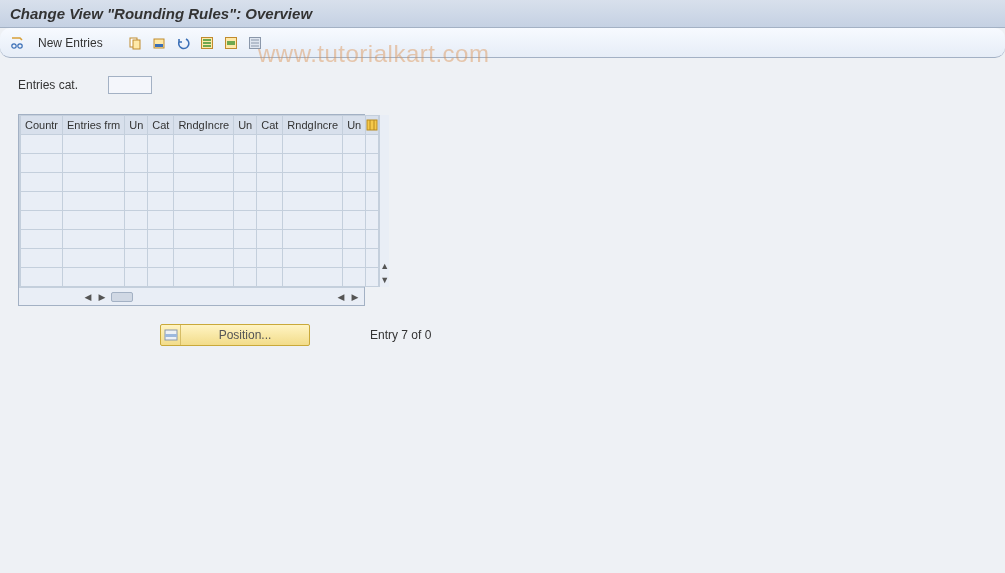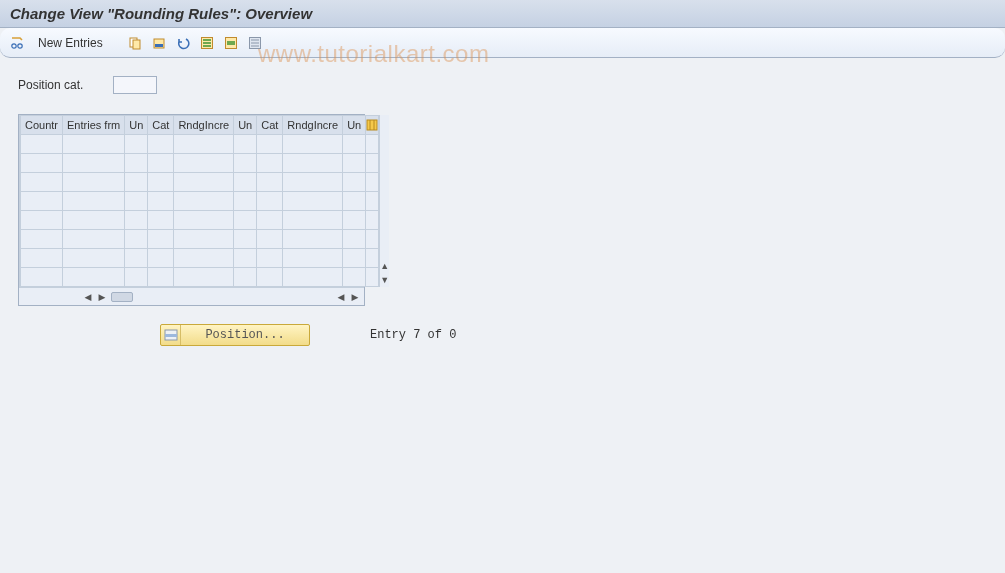--- a/index.html
+++ b/index.html
@@ -154,21 +154,20 @@
     display:flex;
     align-items:center;
     margin-left:60px;
   }
   .bottom-row {
     display:flex;
     align-items:center;
     gap: 60px;
     margin-top: 18px;
     margin-left: 142px;
-    font-family: Liberation Mono, monospace;
   }
   .position-btn {
     display:flex;
     align-items:center;
     width: 150px;
     height: 22px;
     background: linear-gradient(to bottom, #fff4c3, #f2dc8a);
     border: 1px solid #c9a93a;
     border-radius:2px;
     cursor:pointer;
@@ -259,21 +258,21 @@
         <line x1="3" y1="10" x2="11" y2="10" stroke="#8a97aa"></line>
       </svg>
   </div>
 </div>
 
 <div class="watermark">www.tutorialkart.com</div>
 
 <div class="content">
 
   <div class="field-row">
-    <span class="field-label">Position cat.</span>
+    <span class="field-label">Entries cat.</span>
     <input class="field-input" type="text" value="" style="">
   </div>
 
   <div class="table-container">
     <div class="table-scroll">
       <div class="table-main">
         <table>
           <thead>
             <tr>
               <th class="rowsel"></th>

